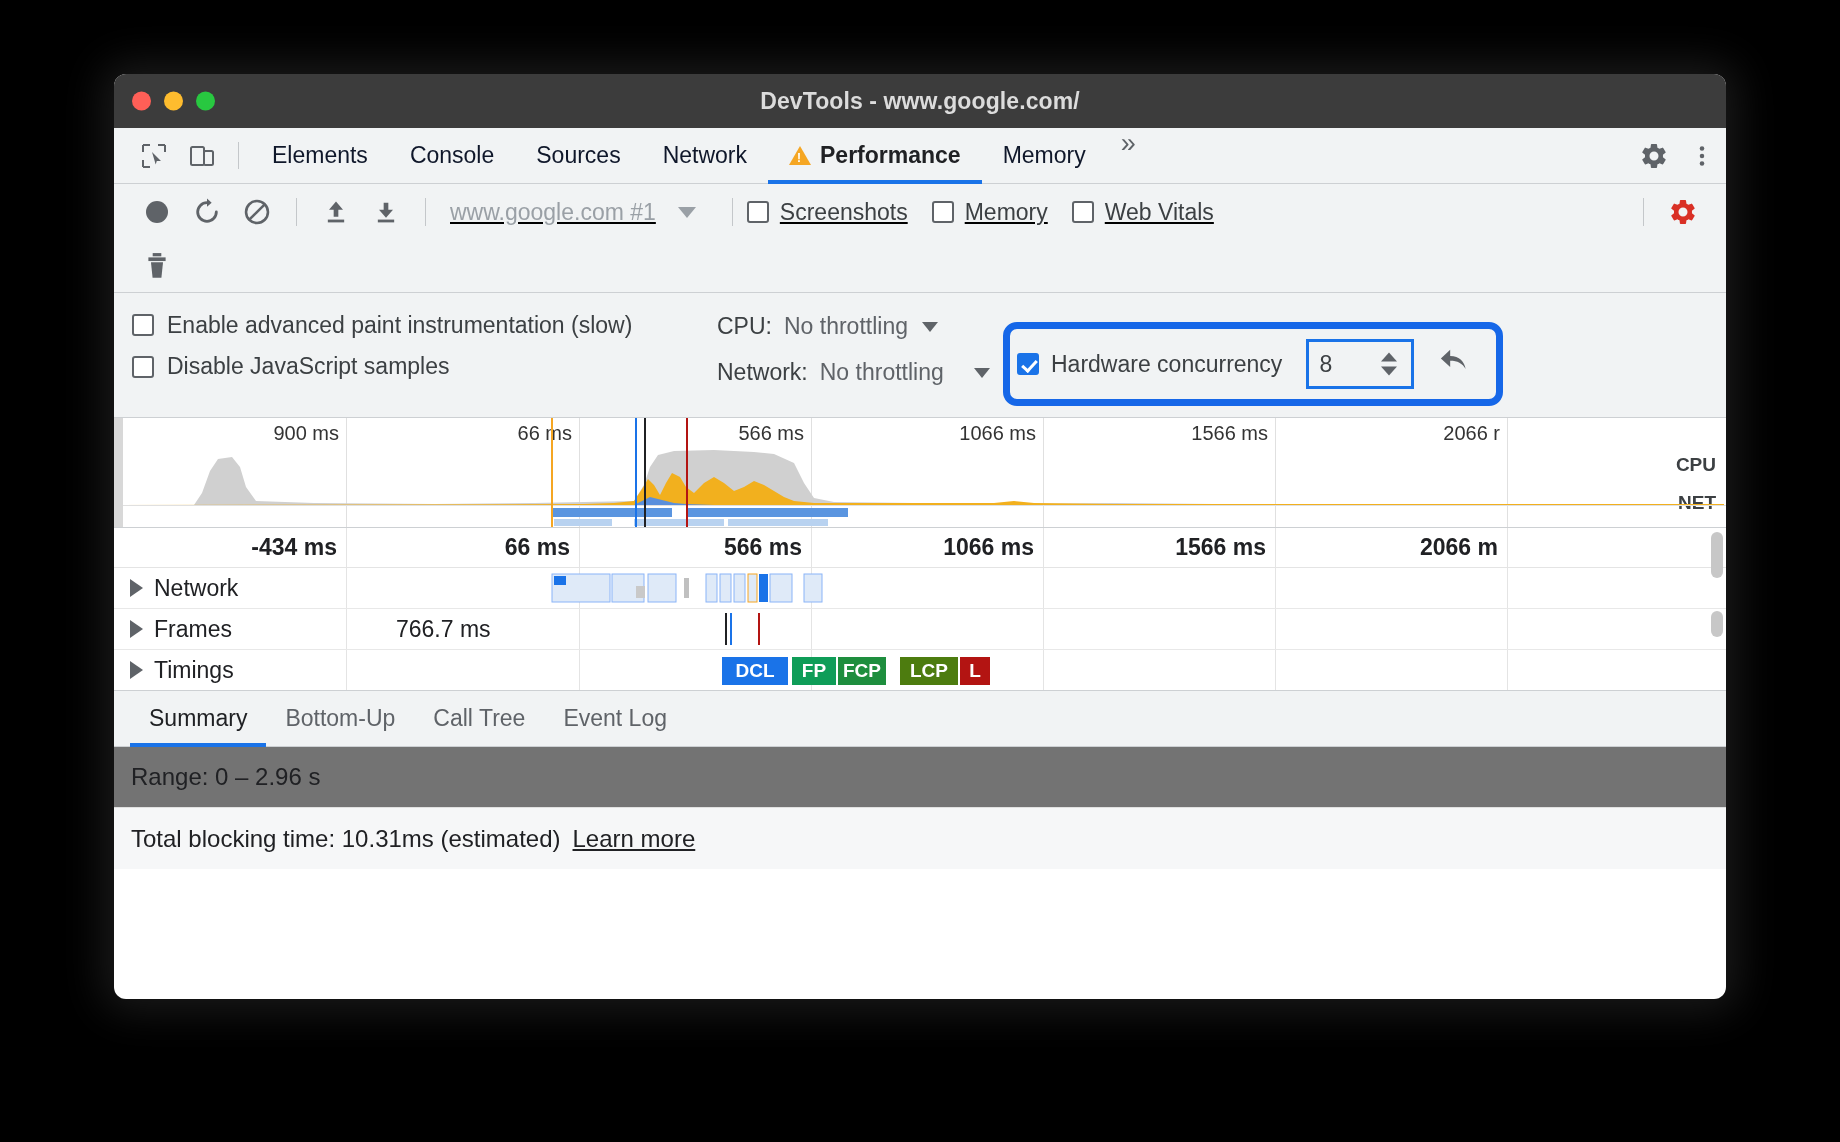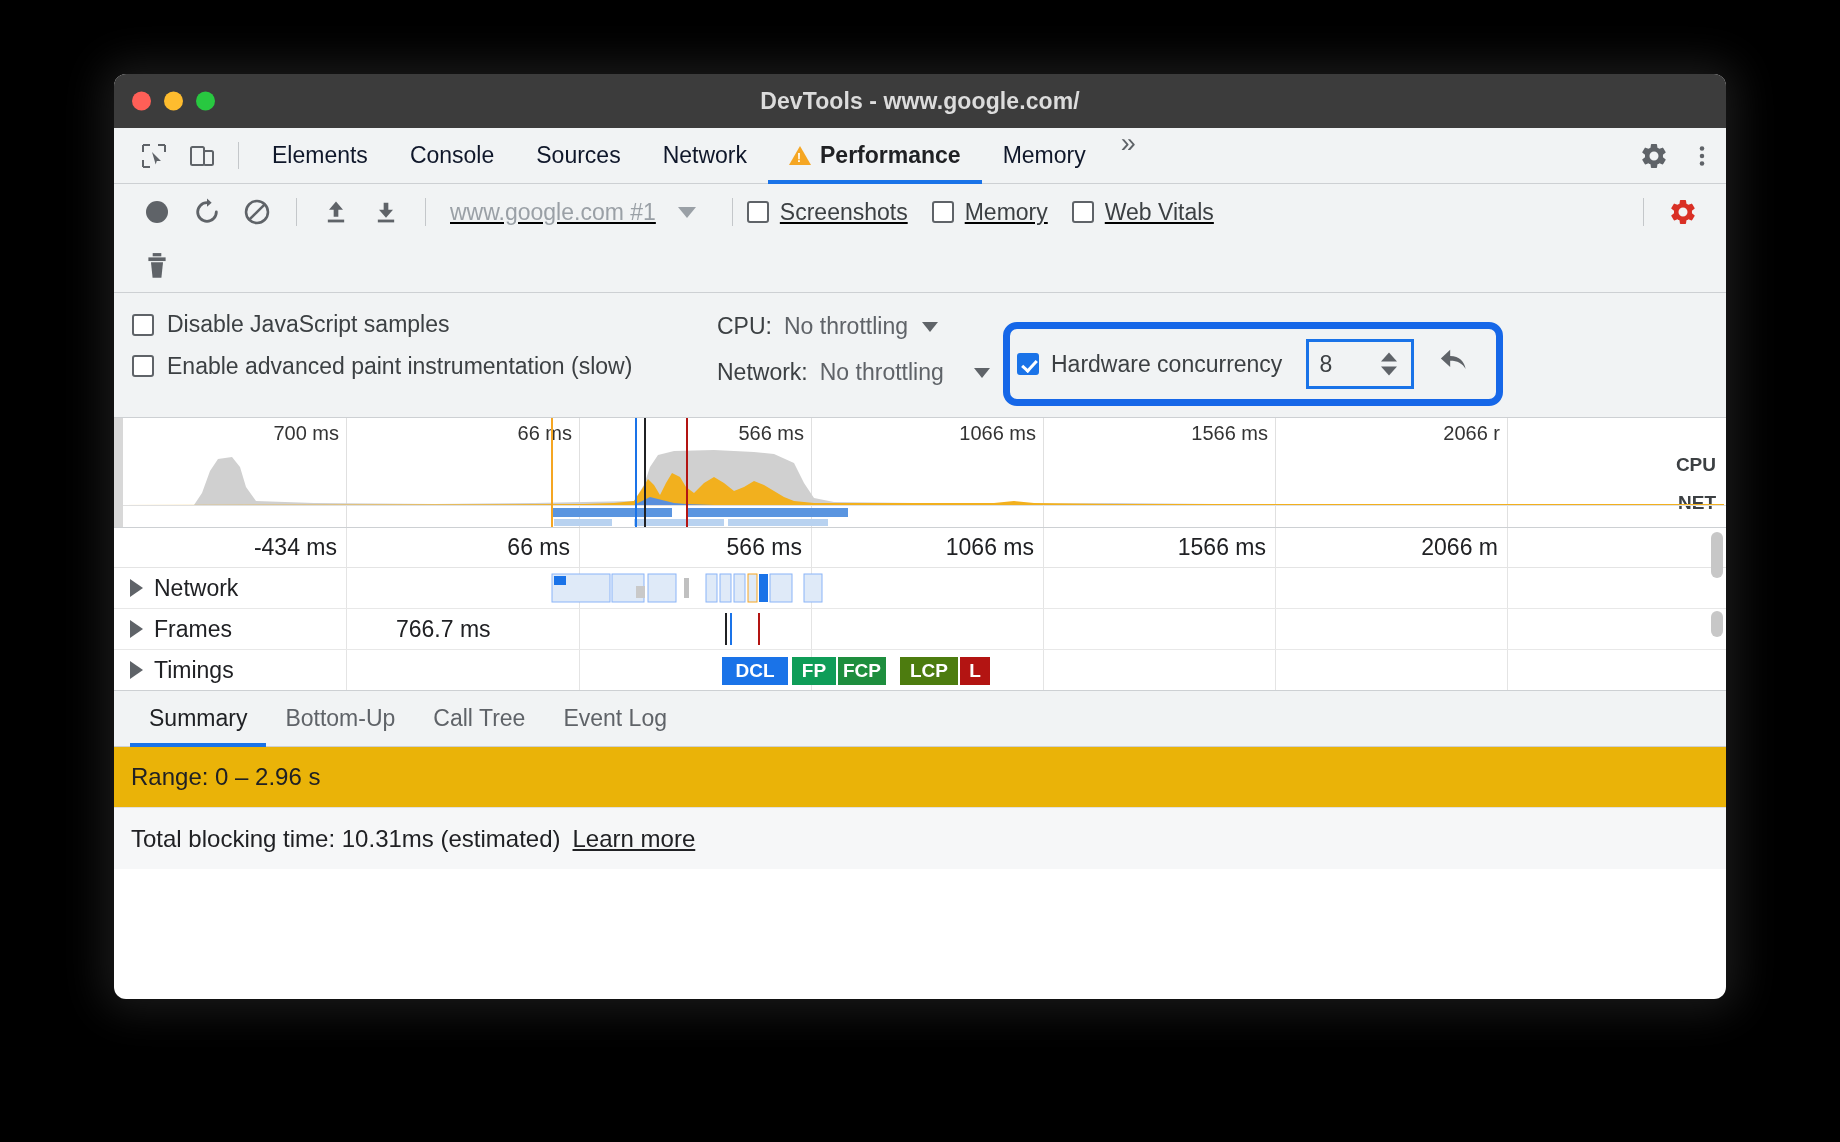--- a/index.html
+++ b/index.html
@@ -294,20 +294,21 @@
   .tr-rule {
     position: relative; height: 40px;
     border-bottom: 1px solid #e4e4e4;
   }
   .tr-tick {
     position: absolute; top: 6px;
     font-size: 23px; color: #202124;
     transform: translateX(-100%);
     padding-right: 9px;
     white-space: nowrap;
+    font-weight: bold;
   }
   .tr-div {
     position: absolute; top: 0; height: 163px;
     width: 1px; background: #e4e4e4;
   }
   .tr-row {
     position: relative;
     height: 41px;
     border-bottom: 1px solid #e8e8e8;
     display: flex; align-items: center;
@@ -362,21 +363,21 @@
   .btab.active::after {
     content: "";
     position: absolute; left: 0; right: 0; bottom: -1px;
     height: 4px; background: #1a73e8;
   }
   .range-row {
     height: 61px;
     display: flex; align-items: center;
     padding-left: 17px;
     font-size: 24px; color: #202124;
-    background: #eab308;
+    background: #737373;
     border-bottom: 1px solid #e0e0e0;
   }
   .tbt-row {
     height: 61px;
     display: flex; align-items: center; gap: 12px;
     padding-left: 17px;
     font-size: 24px; color: #202124;
     background: #f6f7f8;
   }
   .learn {
@@ -518,25 +519,25 @@
             <path d="M6.4 9.5h11.2l-1.5 14.5H7.9z" fill="#5f6368"></path>
           </svg>
         </div>
       </div>
     </div>
 
     <div class="settings">
       <div class="set-col-a">
         <div class="set-line">
           <span class="cbox"></span>
-          <span>Disable JavaScript samples</span>
+          <span style="max-width:470px; line-height:1.22">Enable advanced paint instrumentation (slow)</span>
         </div>
         <div class="set-line">
           <span class="cbox"></span>
-          <span style="max-width:470px; line-height:1.22">Enable advanced paint instrumentation (slow)</span>
+          <span>Disable JavaScript samples</span>
         </div>
       </div>
 
       <div class="set-col-b">
         <div class="thr-line">
           <span class="thr-label">CPU:</span>
           <span class="thr-value">No throttling</span>
           <span class="thr-caret"></span>
         </div>
         <div class="thr-line">
@@ -566,21 +567,21 @@
     </div>
 
     <div class="overview">
       <div class="ov-rule">
         <div class="ov-div" style="left:232px"></div>
         <div class="ov-div" style="left:465px"></div>
         <div class="ov-div" style="left:697px"></div>
         <div class="ov-div" style="left:929px"></div>
         <div class="ov-div" style="left:1161px"></div>
         <div class="ov-div" style="left:1393px"></div>
-        <div class="ov-tick" style="left:232px">700 ms</div>
+        <div class="ov-tick" style="left:232px">900 ms</div>
         <div class="ov-tick" style="left:465px">66 ms</div>
         <div class="ov-tick" style="left:697px">566 ms</div>
         <div class="ov-tick" style="left:929px">1066 ms</div>
         <div class="ov-tick" style="left:1161px">1566 ms</div>
         <div class="ov-tick" style="left:1393px">2066 r</div>
       </div>
       <div class="ov-side" style="top:36px">CPU</div>
       <div class="ov-side" style="top:74px">NET</div>
 
       <svg class="cpu-area" viewBox="0 0 1610 62" preserveAspectRatio="none">

